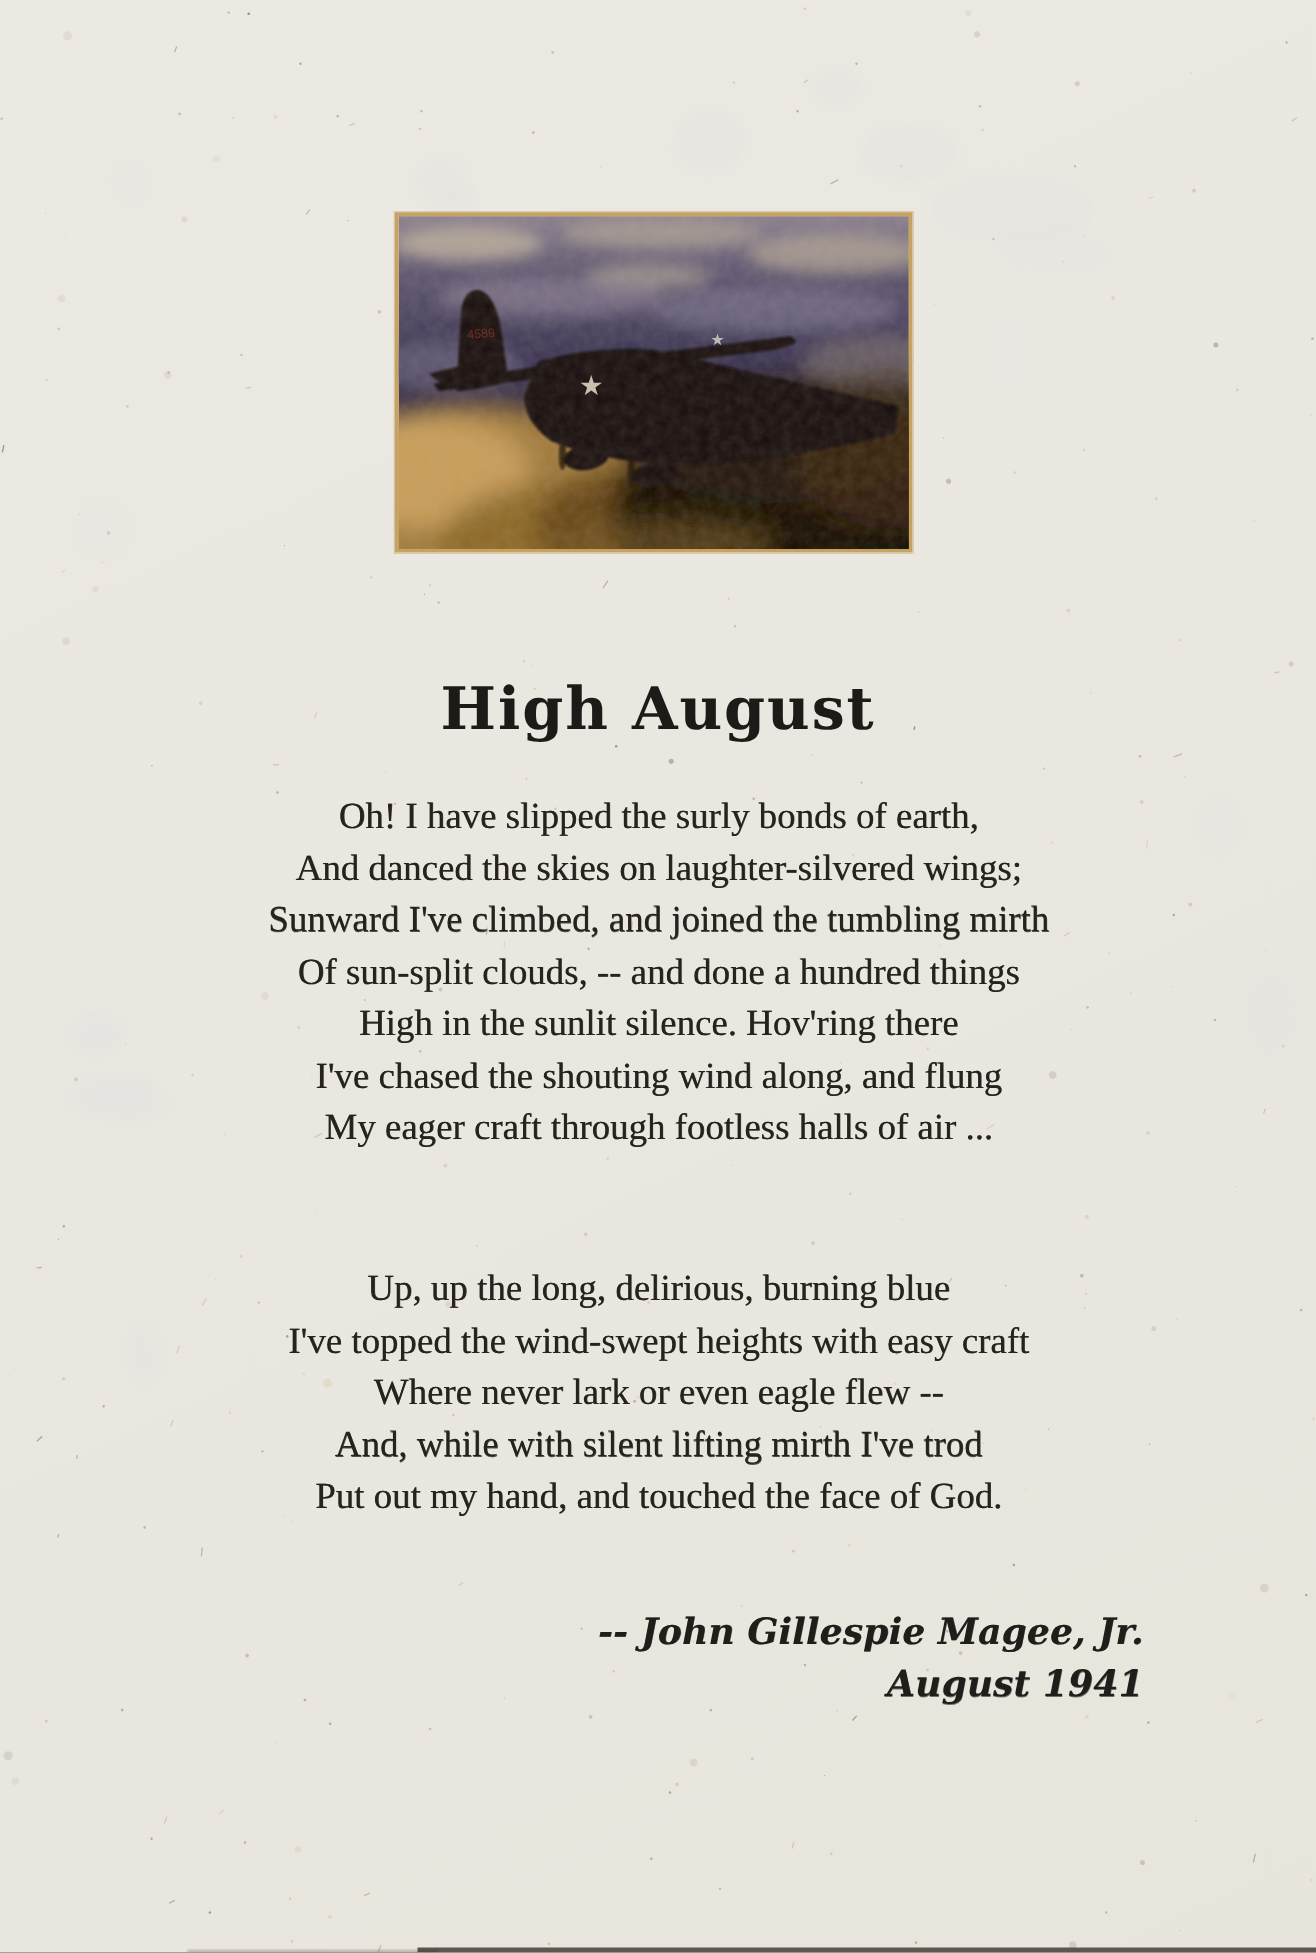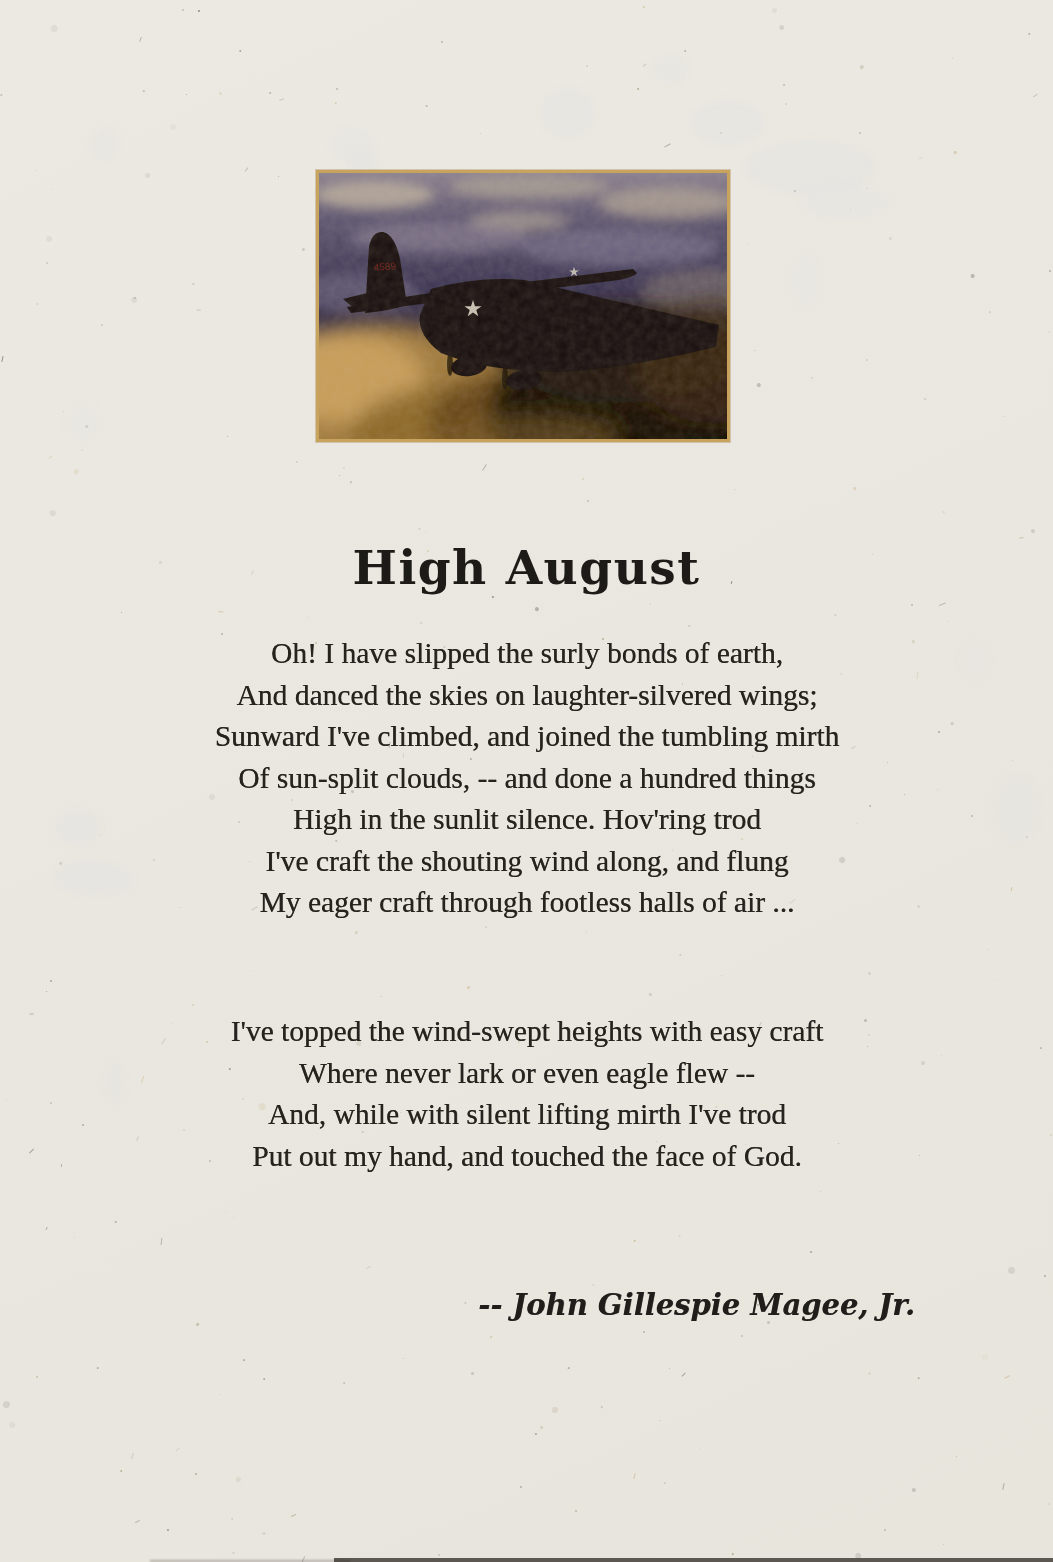--- a/index.html
+++ b/index.html
@@ -433,31 +433,33 @@
     </svg>
   </figure>
 
   <h1 class="title">High August</h1>
 
   <div class="stanza stanza1">
     <div>Oh! I have slipped the surly bonds of earth,</div>
     <div>And danced the skies on laughter-silvered wings;</div>
     <div>Sunward I've climbed, and joined the tumbling mirth</div>
     <div>Of sun-split clouds, -- and done a hundred things</div>
-    <div>High in the sunlit silence. Hov'ring trod</div>
-    <div>I've craft the shouting wind along, and flung</div>
+    <div>High in the sunlit silence. Hov'ring there</div>
+    <div>I've chased the shouting wind along, and flung</div>
     <div>My eager craft through footless halls of air ...</div>
   </div>
 
   <div class="stanza stanza2">
+    <div>Up, up the long, delirious, burning blue</div>
     <div>I've topped the wind-swept heights with easy craft</div>
     <div>Where never lark or even eagle flew --</div>
     <div>And, while with silent lifting mirth I've trod</div>
     <div>Put out my hand, and touched the face of God.</div>
   </div>
 
   <div class="attribution">
     <div>-- John Gillespie Magee, Jr.</div>
+    <div>August 1941</div>
   </div>
 
   <div class="scan-edge-main"></div>
   <div class="scan-edge-fade"></div>
 </div>
 
 </body></html>

